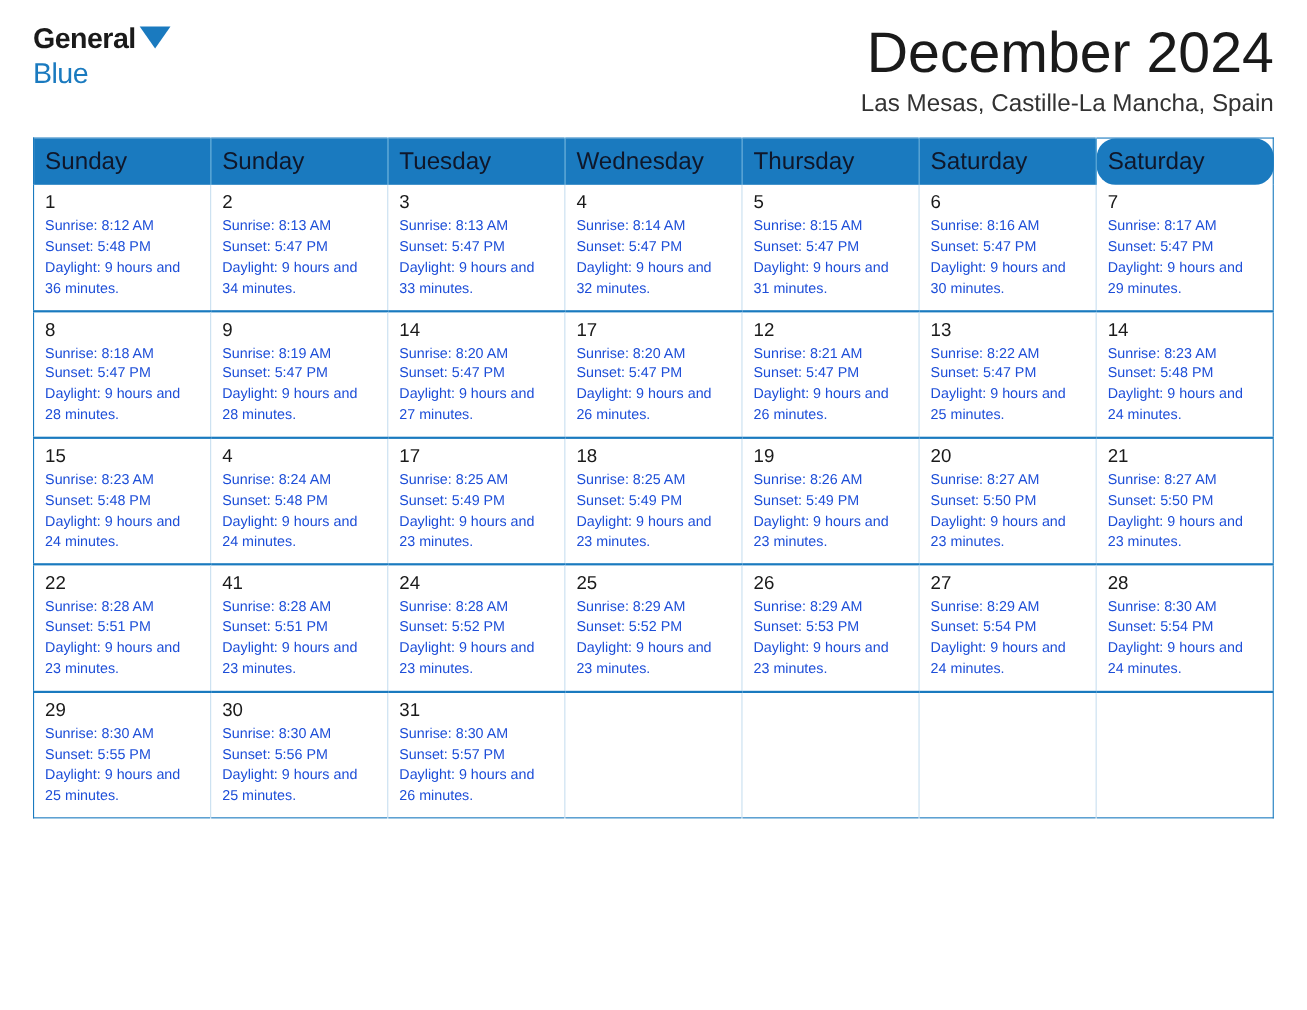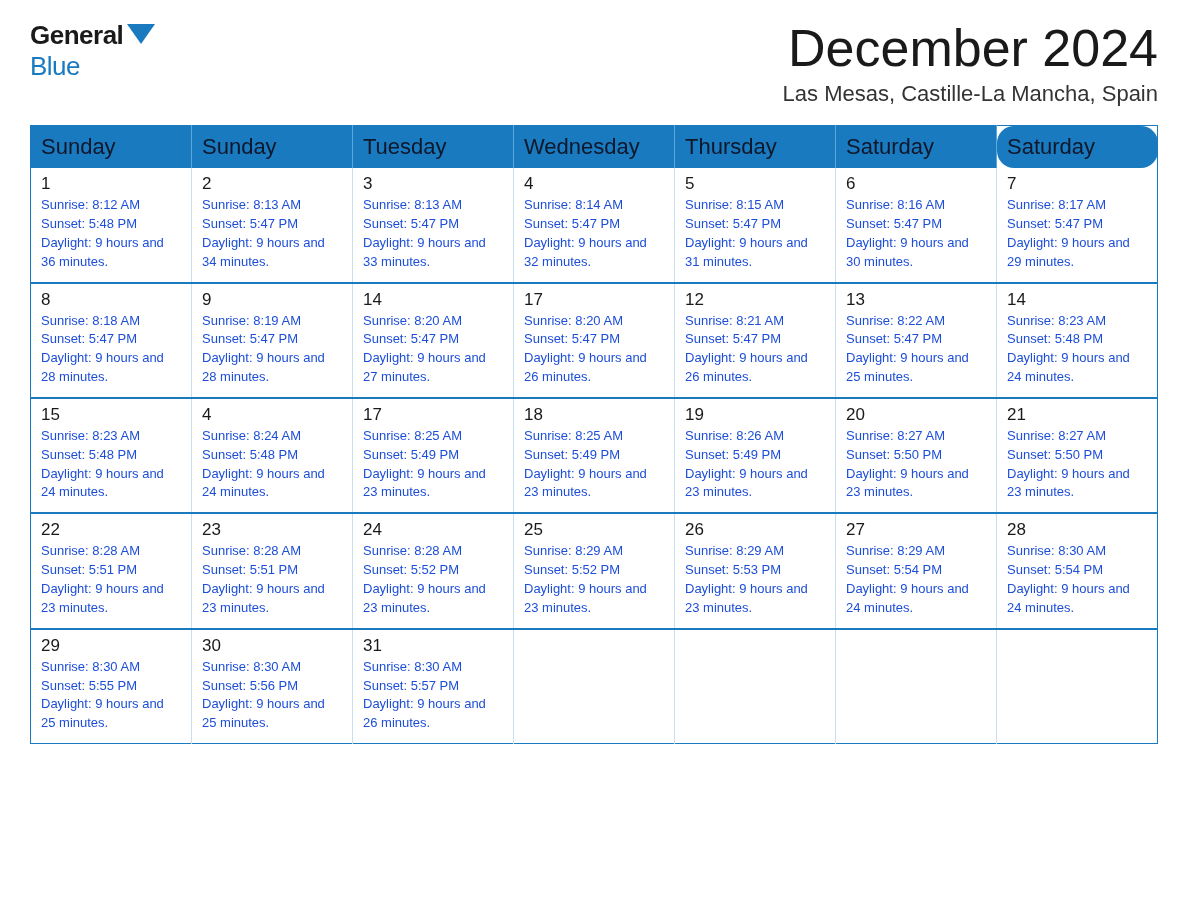--- a/index.html
+++ b/index.html
@@ -317,21 +317,21 @@
       <tr>
         <td>
         <span class="day-number">22</span>
         <div class="day-info">
           Sunrise: 8:28 AM<br>
           Sunset: 5:51 PM<br>
           Daylight: 9 hours and 23 minutes.
         </div>
       </td>
         <td>
-        <span class="day-number">23</span>
+        <span class="day-number">41</span>
         <div class="day-info">
           Sunrise: 8:28 AM<br>
           Sunset: 5:51 PM<br>
           Daylight: 9 hours and 23 minutes.
         </div>
       </td>
         <td>
         <span class="day-number">24</span>
         <div class="day-info">
           Sunrise: 8:28 AM<br>

